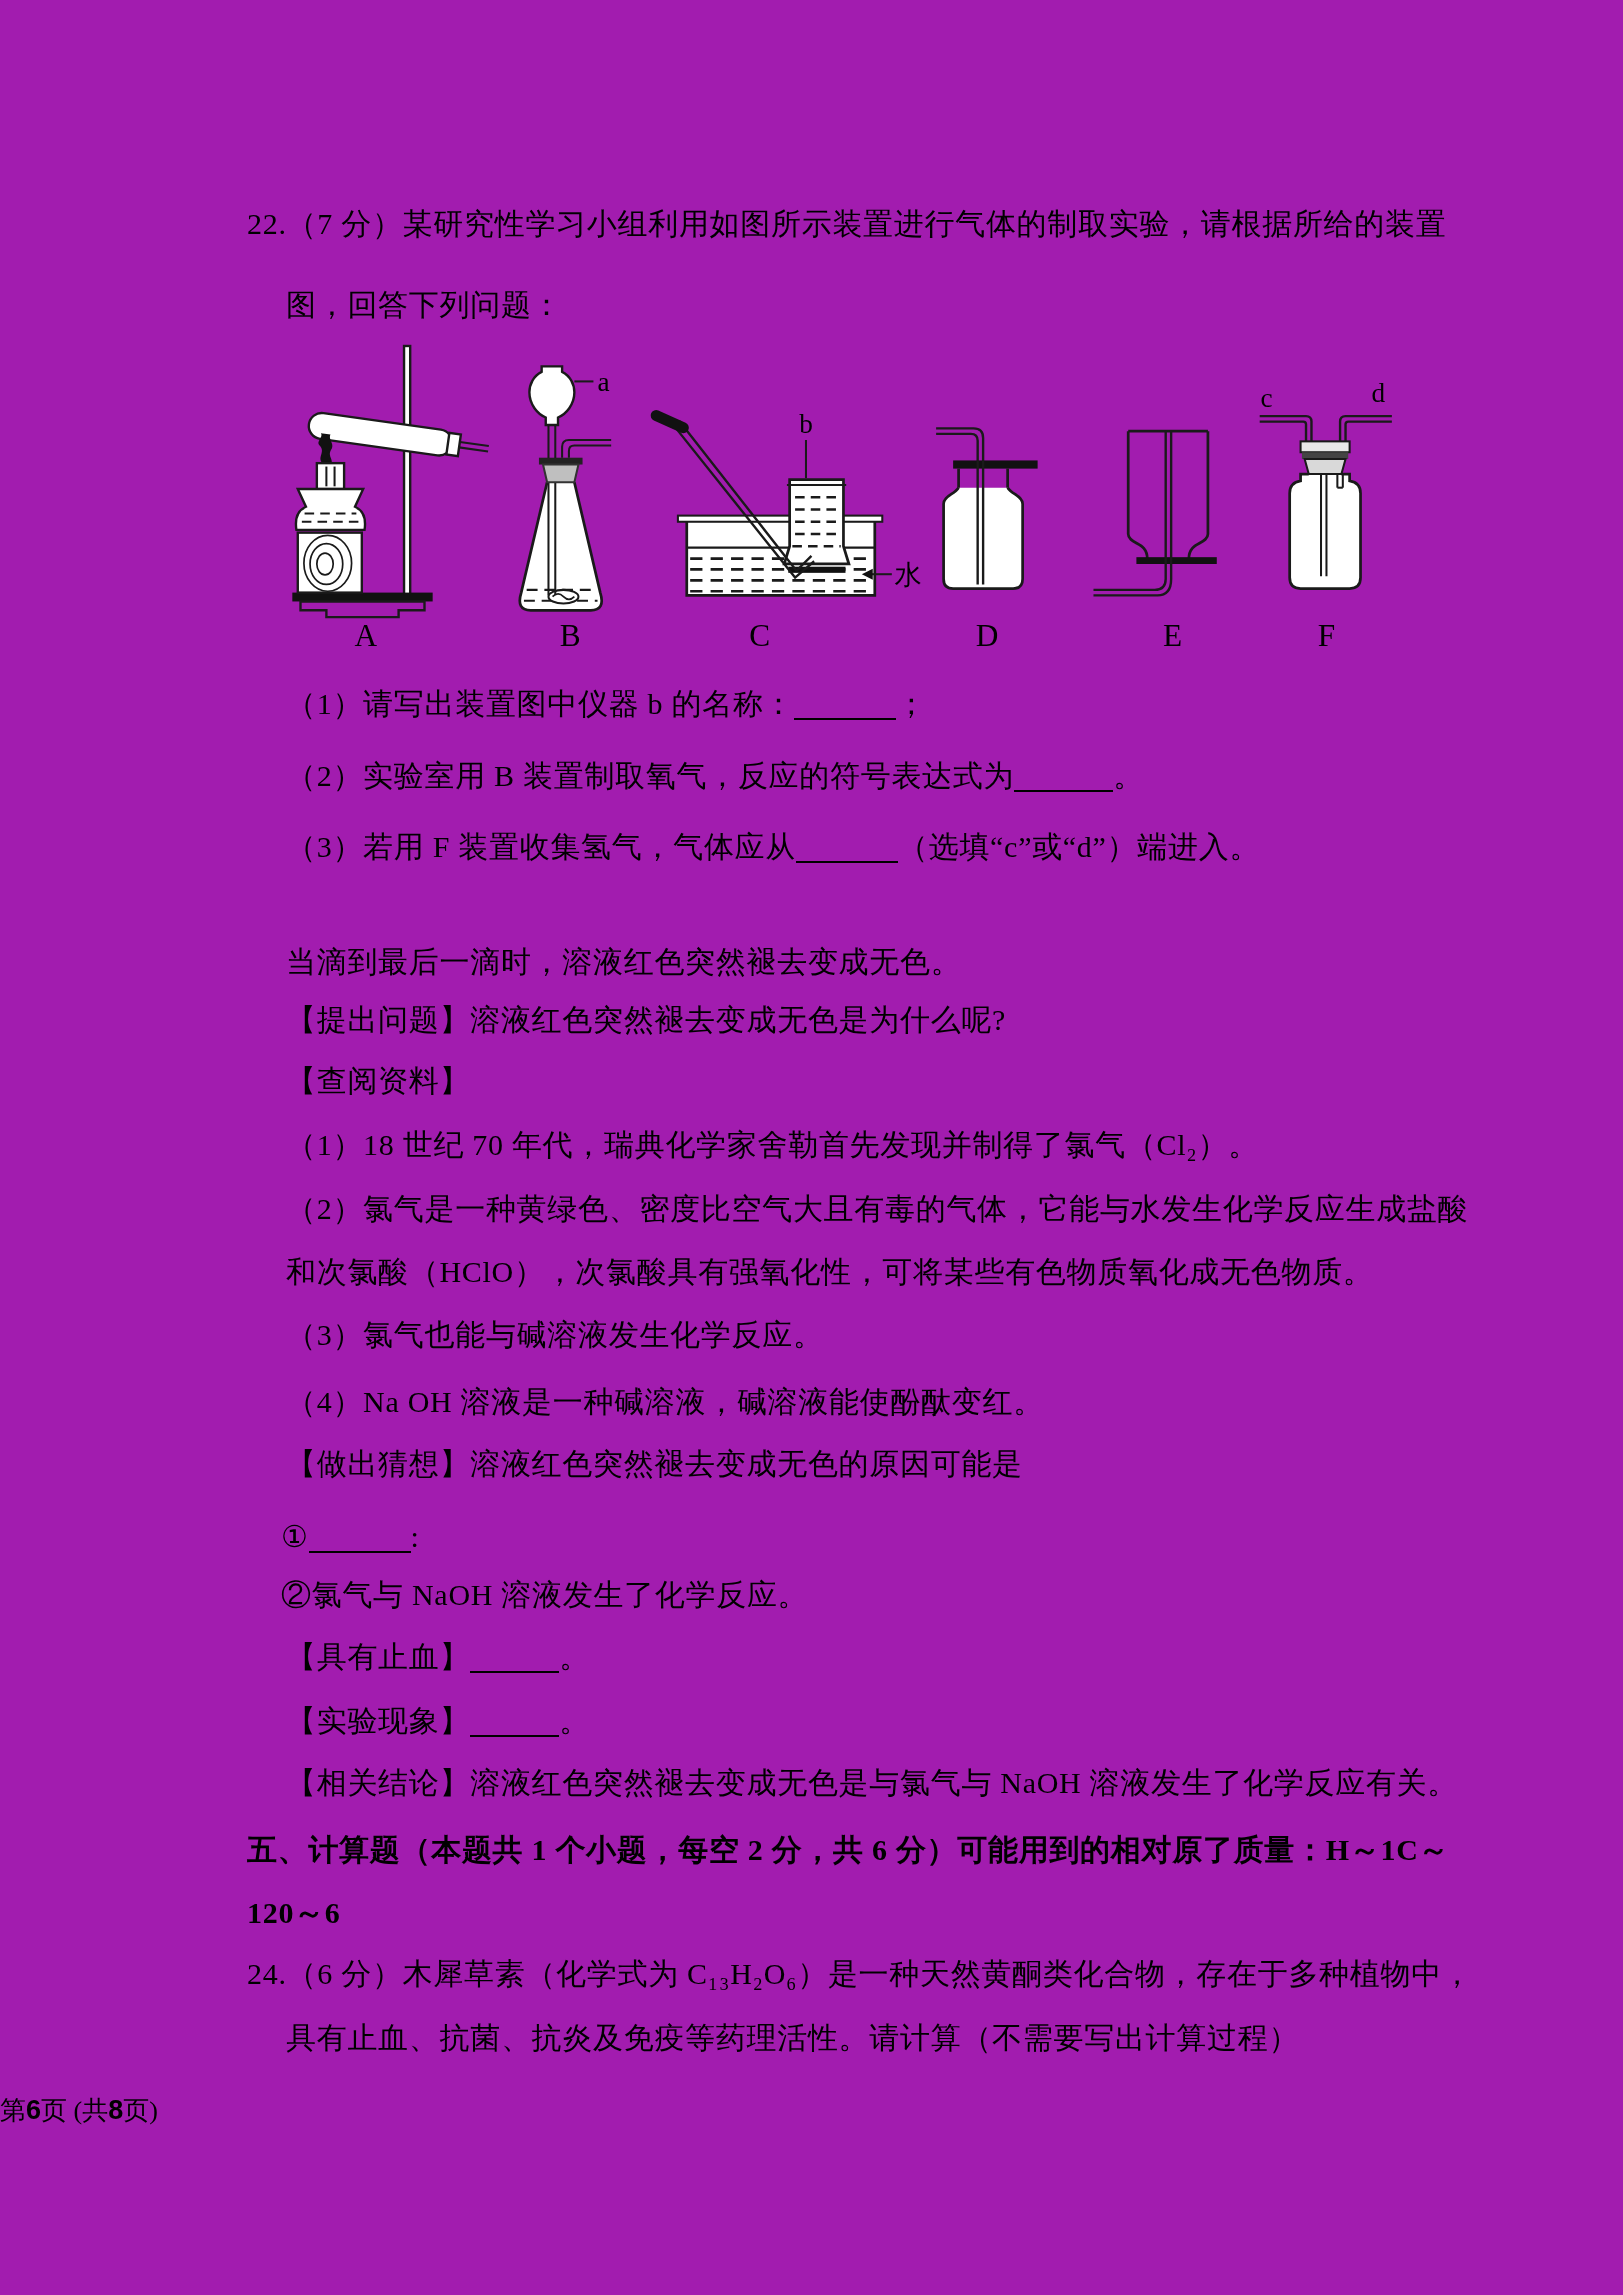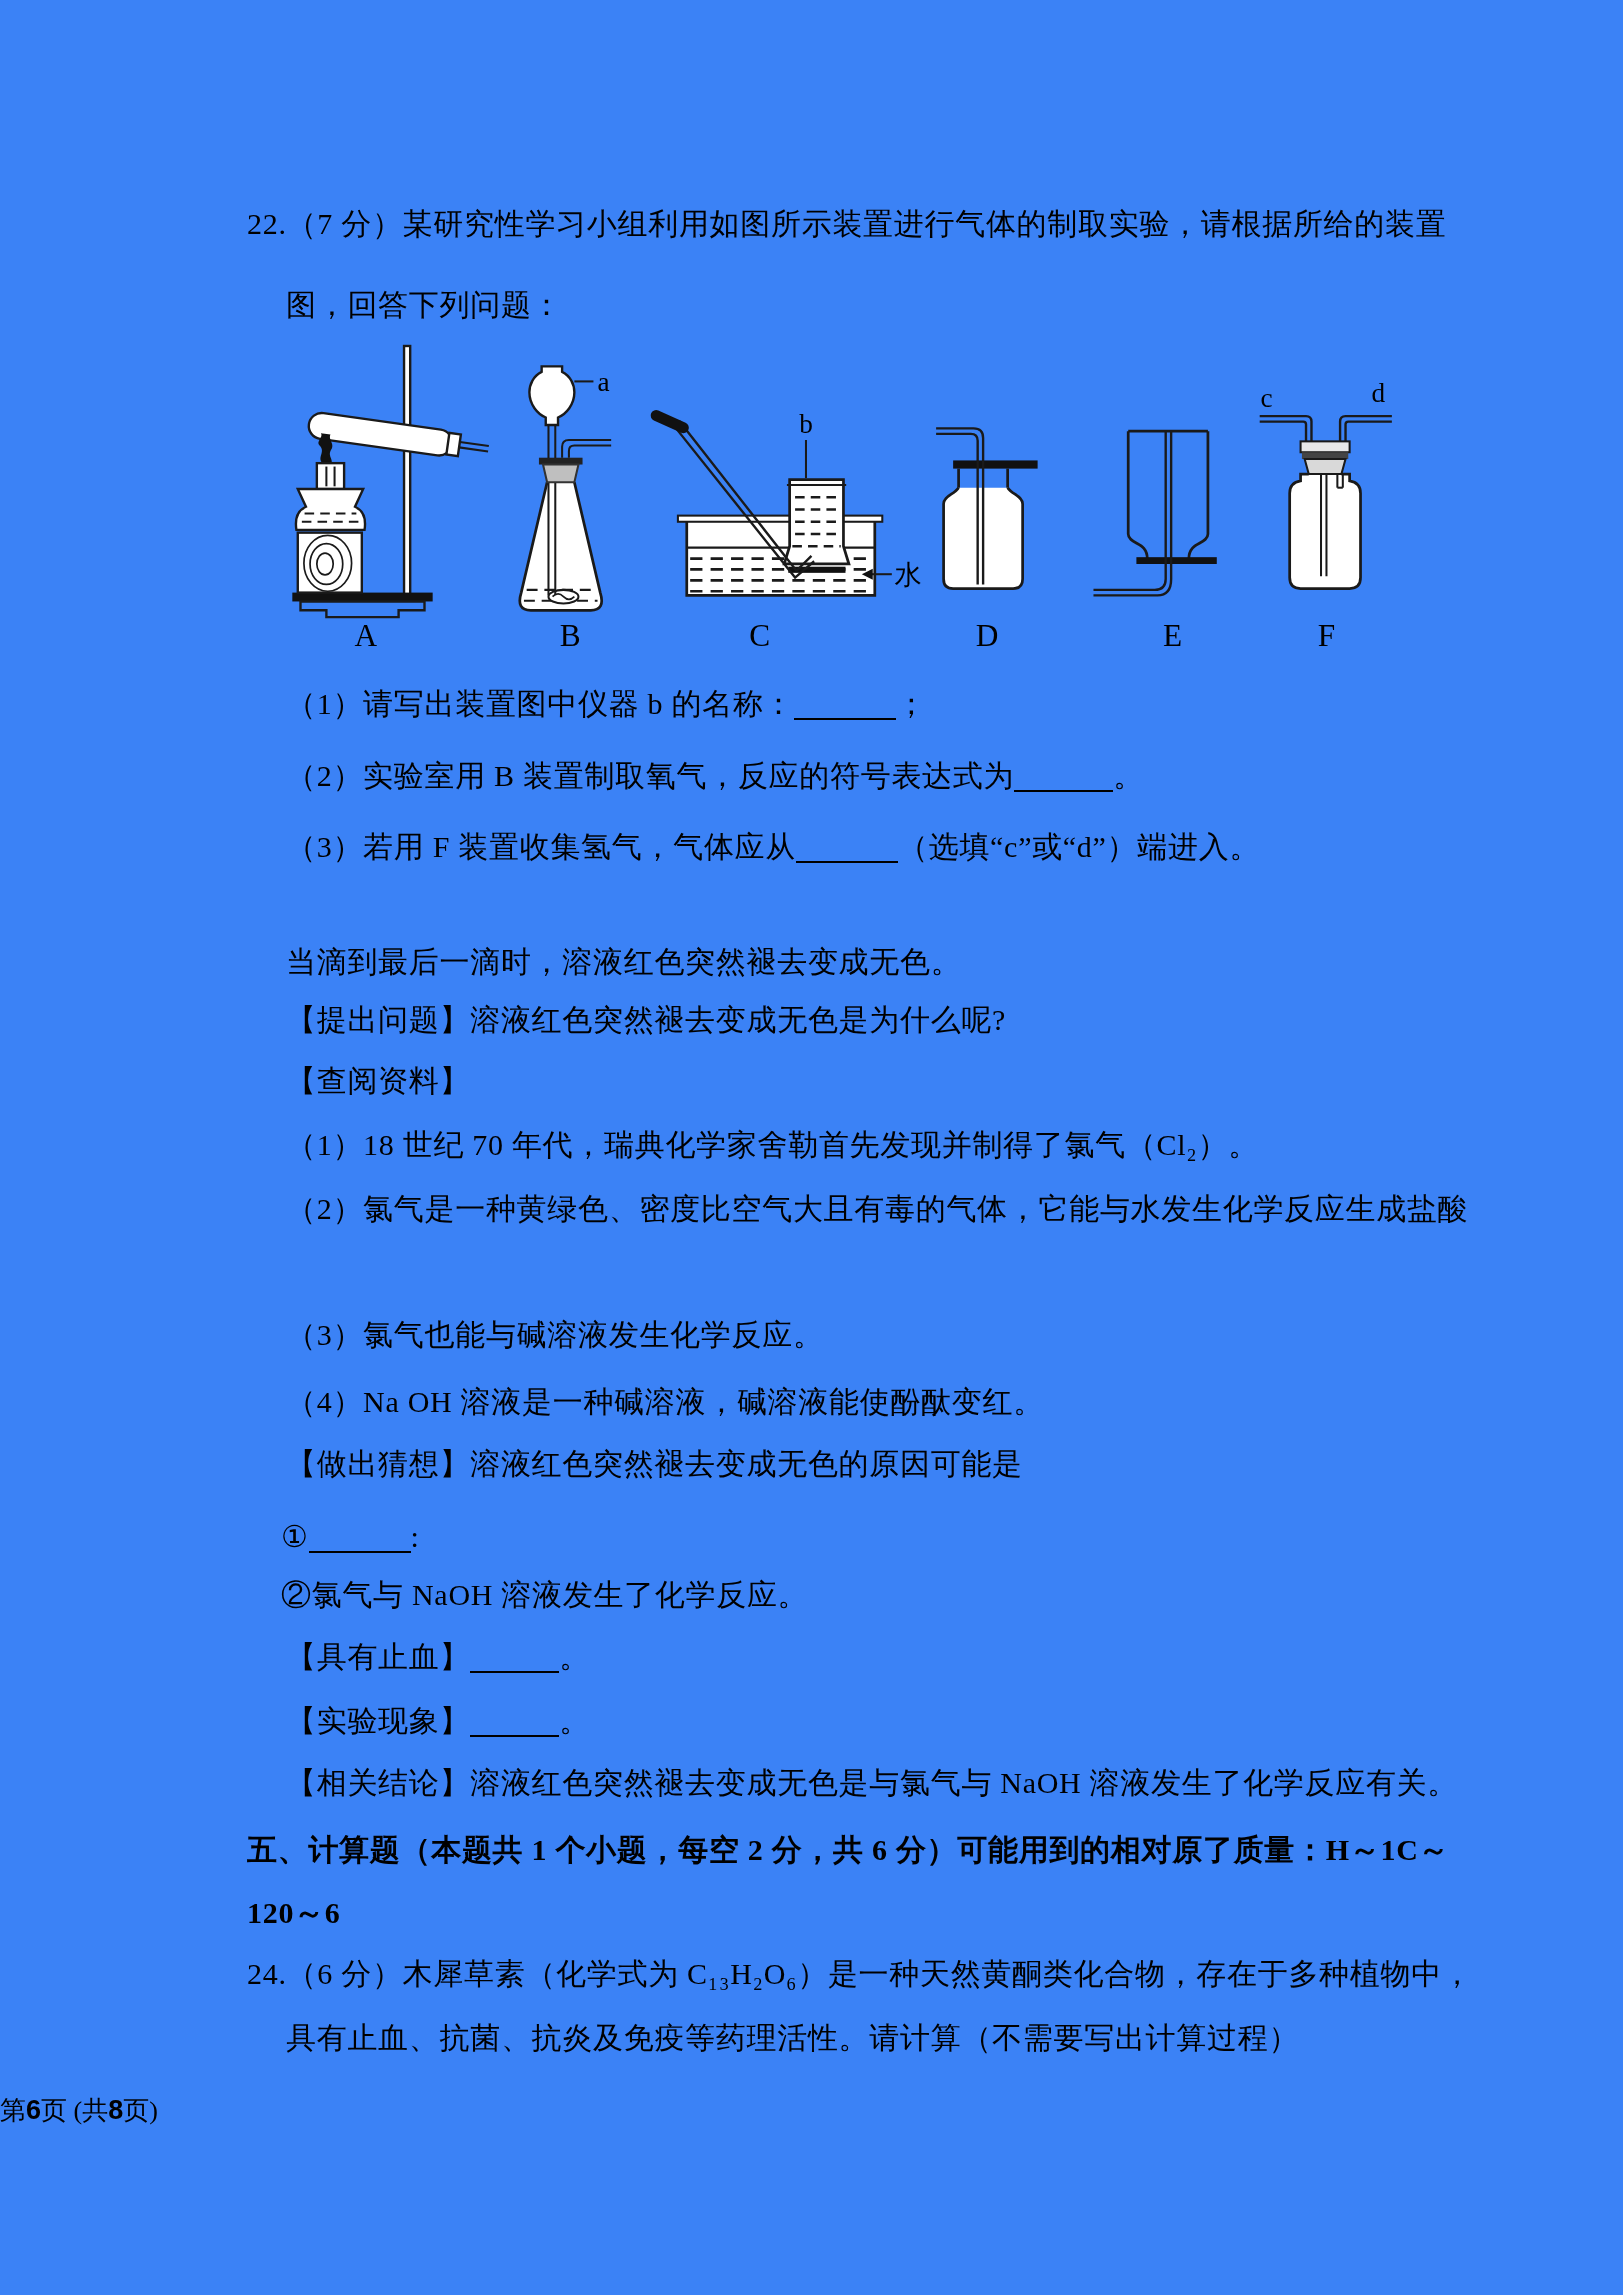--- a/index.html
+++ b/index.html
@@ -1,17 +1,17 @@
 <!DOCTYPE html>
 <html style="font-size:11px"><head>
 <meta charset="utf-8">
 <style>
   html,body{margin:0;padding:0;background:#888;}
   .page{
-    position:relative; width:1623px; height:2295px; background:#3b82f6;
+    position:relative; width:1623px; height:2295px; background:#a21caf;
     font-family:"Liberation Serif","DejaVu Serif",serif; color:#000; overflow:hidden;
   }
   .ln{position:absolute; font-size:30px; line-height:37px; white-space:nowrap; letter-spacing:0.7px;}
   .bold{font-weight:bold;}
   .blank{display:inline-block; height:0; border-bottom:2.7px solid #000; vertical-align:-5.5px;}
   .w150{width:102px}.w145{width:99px}.w130{width:89px}
   .footer{position:absolute; left:0; right:0; top:2093px; text-align:left; font-size:26px;}
   .footer b{font-family:"Liberation Sans","DejaVu Sans",sans-serif; font-size:27px;}
   .diagram{position:absolute; left:266px; top:331px; width:1159px; height:327px;}
   svg text{font-family:"Liberation Serif","DejaVu Serif",serif; fill:#000;}
@@ -148,20 +148,21 @@
   </div>
   <div class="ln" style="left:286px;top:828px">
     <span>（3）若用 F 装置收集氢气，气体应从</span><span class="blank w150"></span><span>（选填“c”或“d”）端进入。</span>
   </div>
 
   <div class="ln" style="left:286px;top:943px">当滴到最后一滴时，溶液红色突然褪去变成无色。</div>
   <div class="ln" style="left:286px;top:1001px">【提出问题】溶液红色突然褪去变成无色是为什么呢?</div>
   <div class="ln" style="left:286px;top:1062px">【查阅资料】</div>
   <div class="ln" style="left:286px;top:1126px">（1）18 世纪 70 年代，瑞典化学家舍勒首先发现并制得了氯气（Cl₂）。</div>
   <div class="ln" style="left:286px;top:1190px">（2）氯气是一种黄绿色、密度比空气大且有毒的气体，它能与水发生化学反应生成盐酸</div>
+  <div class="ln" style="left:286px;top:1253px">和次氯酸（HClO），次氯酸具有强氧化性，可将某些有色物质氧化成无色物质。</div>
   <div class="ln" style="left:286px;top:1316px">（3）氯气也能与碱溶液发生化学反应。</div>
   <div class="ln" style="left:286px;top:1383px">（4）Na OH 溶液是一种碱溶液，碱溶液能使酚酞变红。</div>
   <div class="ln" style="left:286px;top:1445px">【做出猜想】溶液红色突然褪去变成无色的原因可能是</div>
 
   <div class="ln" style="left:281px;top:1518px">
     <span>①</span><span class="blank w150"></span><span>:</span>
   </div>
   <div class="ln" style="left:281px;top:1576px">②氯气与 NaOH 溶液发生了化学反应。</div>
 
   <div class="ln" style="left:286px;top:1638px">

